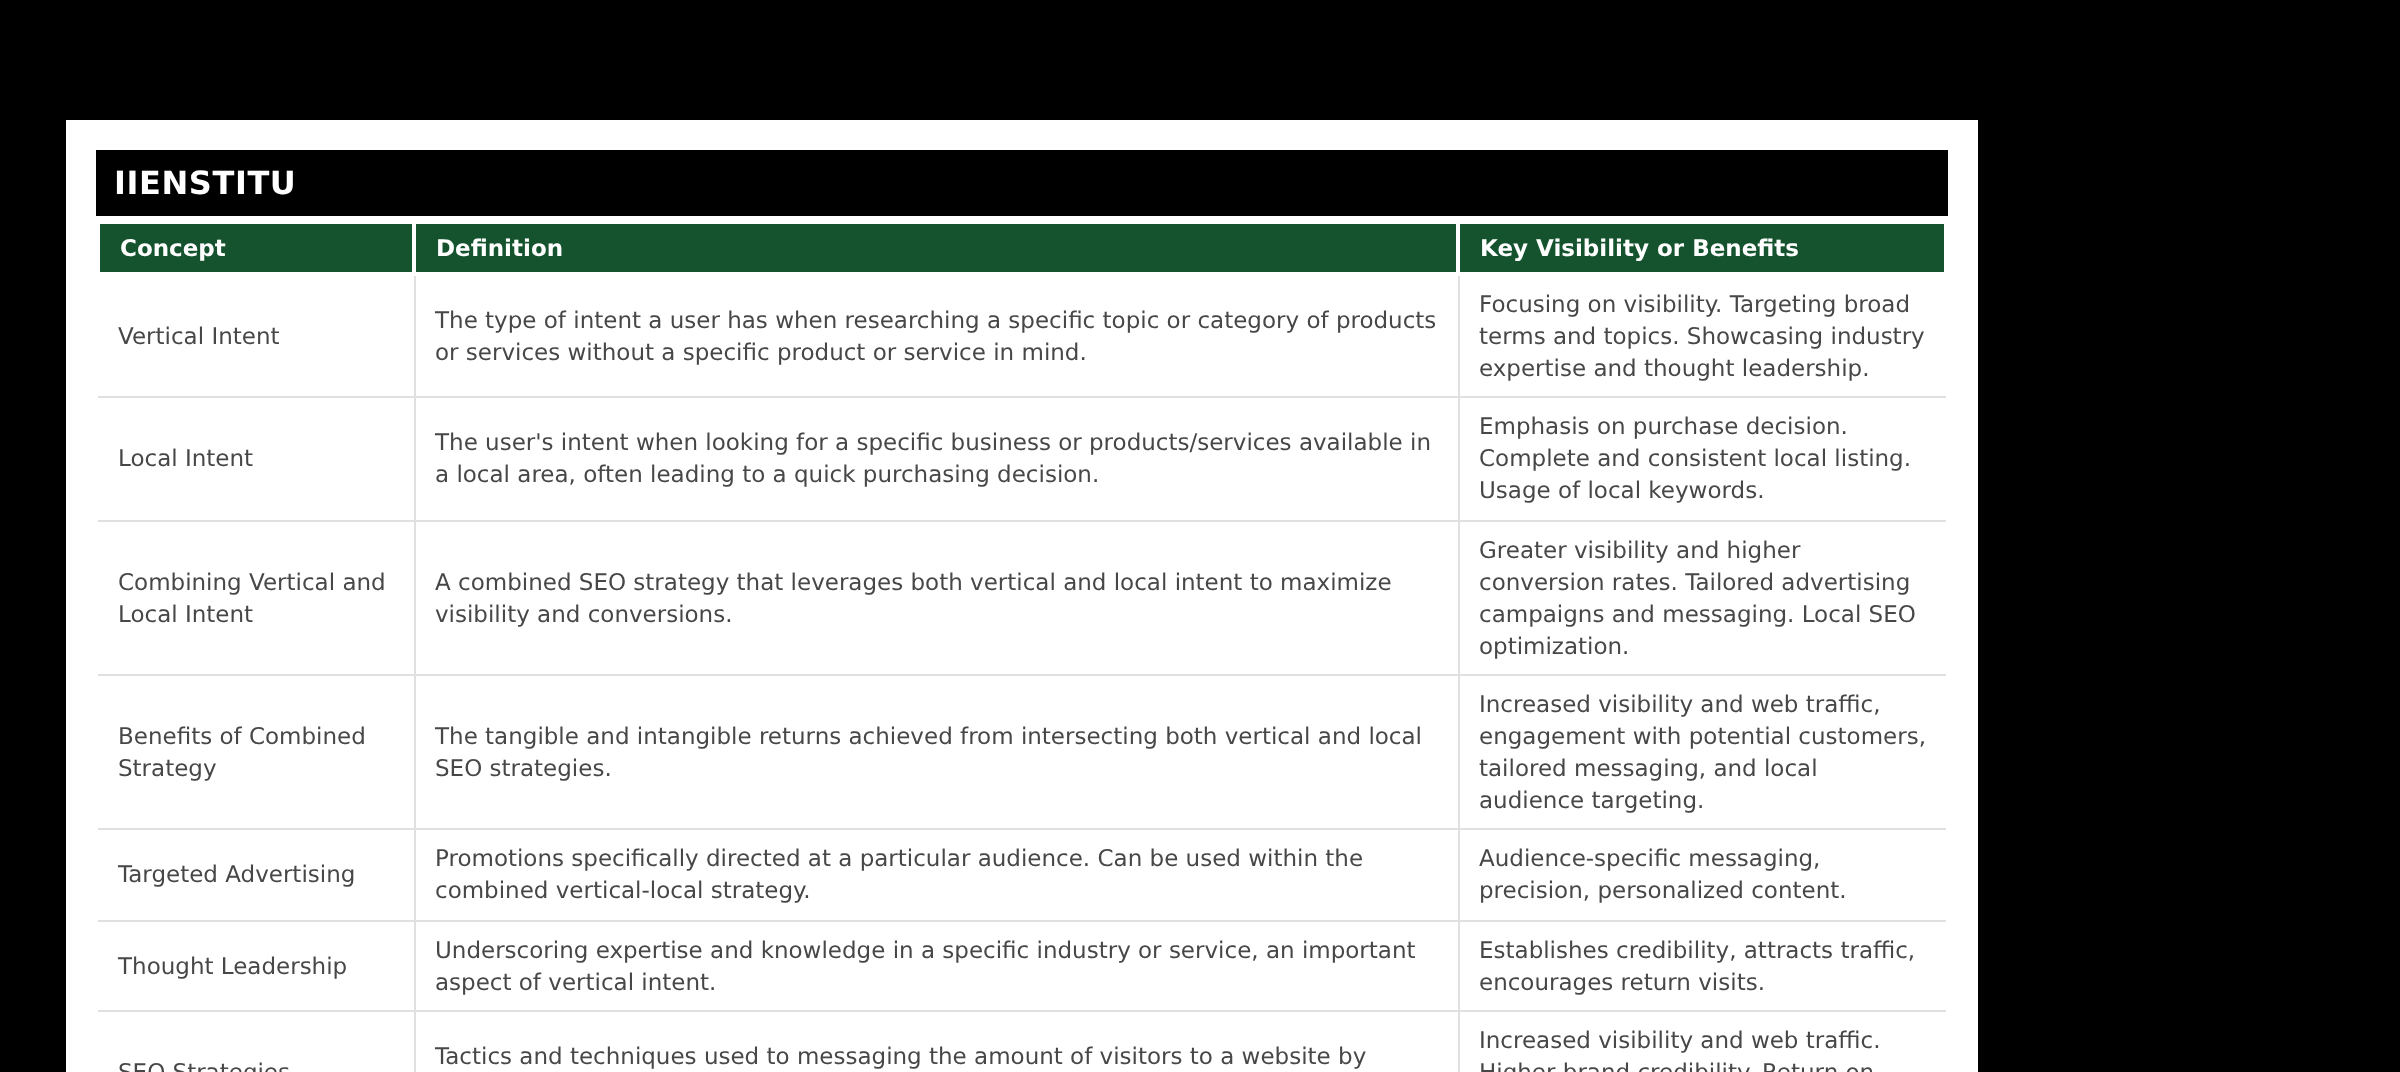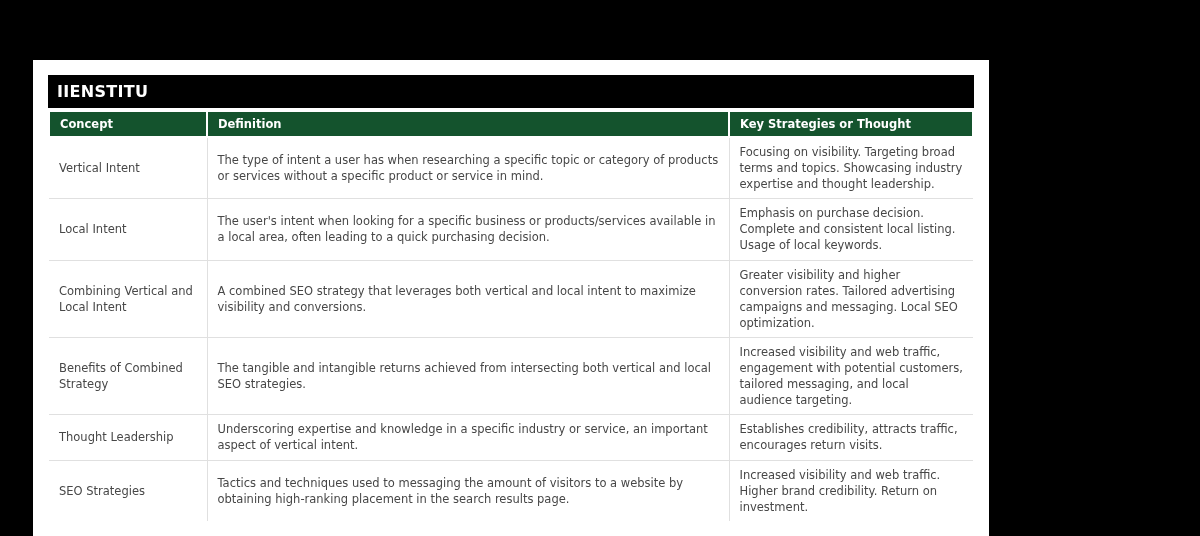--- a/index.html
+++ b/index.html
@@ -74,21 +74,21 @@
   <table class="seo-table">
     <colgroup>
         <col class="c1">
         <col class="c2">
         <col class="c3">
       </colgroup>
     <thead>
       <tr>
         <th>Concept</th>
         <th>Definition</th>
-        <th>Key Strategies or Thought</th>
+        <th>Key Visibility or Benefits</th>
       </tr>
     </thead>
     <tbody>
       <tr>
         <td class="divider-right">Vertical Intent</td>
         <td class="divider-right">The type of intent a user has when researching a specific topic or category of products or services without a specific product or service in mind.</td>
         <td>Focusing on visibility. Targeting broad terms and topics. Showcasing industry expertise and thought leadership.</td>
       </tr>
       <tr>
         <td class="divider-right">Local Intent</td>
@@ -99,20 +99,25 @@
         <td class="divider-right">Combining Vertical and Local Intent</td>
         <td class="divider-right">A combined SEO strategy that leverages both vertical and local intent to maximize visibility and conversions.</td>
         <td>Greater visibility and higher conversion rates. Tailored advertising campaigns and messaging. Local SEO optimization.</td>
       </tr>
       <tr>
         <td class="divider-right">Benefits of Combined Strategy</td>
         <td class="divider-right">The tangible and intangible returns achieved from intersecting both vertical and local SEO strategies.</td>
         <td>Increased visibility and web traffic, engagement with potential customers, tailored messaging, and local audience targeting.</td>
       </tr>
       <tr>
+        <td class="divider-right">Targeted Advertising</td>
+        <td class="divider-right">Promotions specifically directed at a particular audience. Can be used within the combined vertical-local strategy.</td>
+        <td>Audience-specific messaging, precision, personalized content.</td>
+      </tr>
+      <tr>
         <td class="divider-right">Thought Leadership</td>
         <td class="divider-right">Underscoring expertise and knowledge in a specific industry or service, an important aspect of vertical intent.</td>
         <td>Establishes credibility, attracts traffic, encourages return visits.</td>
       </tr>
       <tr>
         <td class="divider-right">SEO Strategies</td>
         <td class="divider-right">Tactics and techniques used to messaging the amount of visitors to a website by obtaining high-ranking placement in the search results page.</td>
         <td>Increased visibility and web traffic. Higher brand credibility. Return on investment.</td>
       </tr>
     </tbody>

